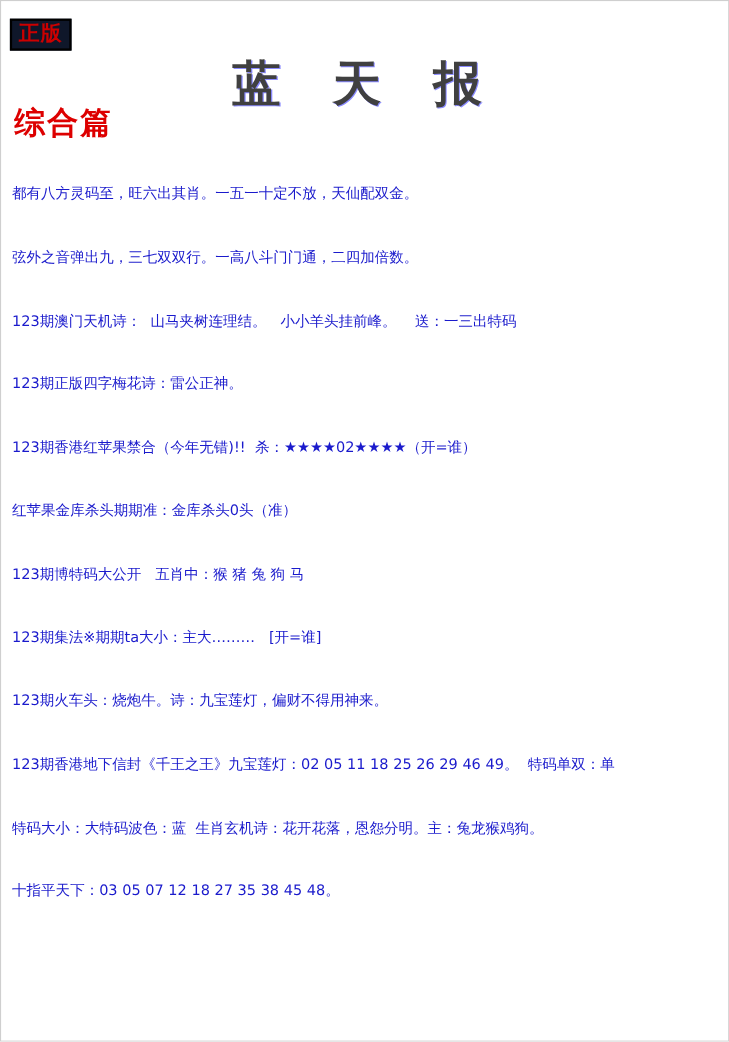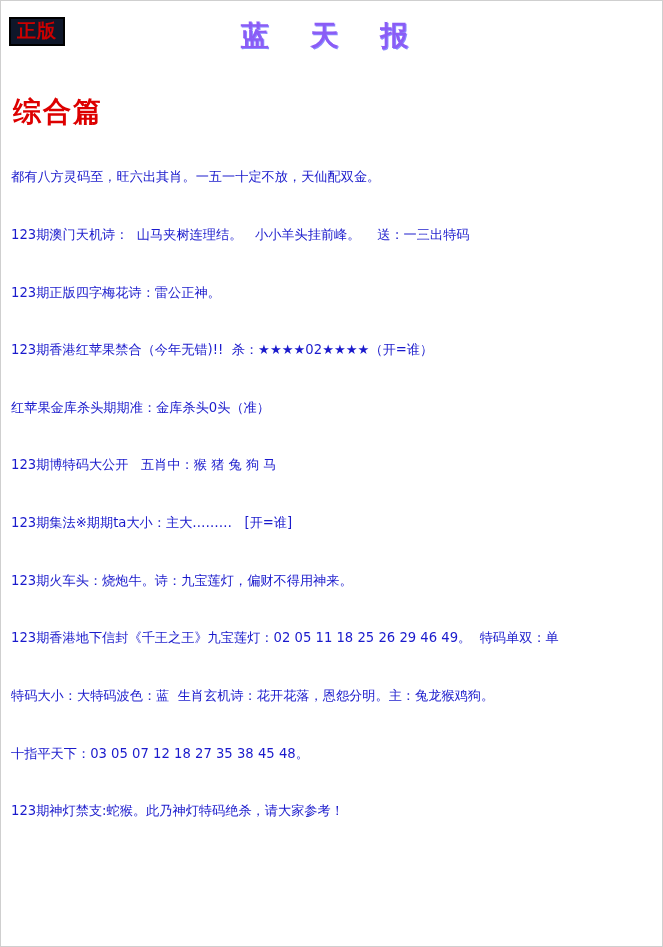--- a/index.html
+++ b/index.html
@@ -34,26 +34,26 @@
     font-size: 19px;
     font-weight: bold;
     padding: 2px 6px 4px 6px;
     line-height: 1;
     letter-spacing: 1px;
   }
   
   .masthead {
     position: absolute;
     left: 0;
-    top: 16px;
+    top: 46px;
     width: 663px;
     text-align: center;
-    font-size: 28px;
+    font-size: 44px;
     font-weight: bold;
-    color: #8b5cf6;
+    color: #404040;
     letter-spacing: 16px;
     text-shadow: 1px 1px 0 #8a8aff;
     font-family: "DejaVu Sans", "Liberation Sans", sans-serif;
   }
   .section-title {
     position: absolute;
     left: 12px;
     top: 92px;
     font-size: 28px;
     font-weight: bold;
@@ -83,31 +83,31 @@
 <div class="page">
 
   <div class="badge">正版</div>
 
   <div class="masthead">蓝 天 报</div>
 
   <div class="section-title">综合篇</div>
 
   <div class="content">
     <div class="line">都有八方灵码至，旺六出其肖。一五一十定不放，天仙配双金。</div>
+    <div class="line">弦外之音弹出九，三七双双行。一高八斗门门通，二四加倍数。</div>
     <div class="line">123期澳门天机诗：  山马夹树连理结。   小小羊头挂前峰。    送：一三出特码</div>
     <div class="line">123期正版四字梅花诗：雷公正神。</div>
     <div class="line">123期香港红苹果禁合（今年无错)!!  杀：★★★★02★★★★（开=谁）</div>
     <div class="line">红苹果金库杀头期期准：金库杀头0头（准）</div>
     <div class="line">123期博特码大公开   五肖中：猴 猪 兔 狗 马</div>
     <div class="line">123期集法※期期ta大小：主大………   [开=谁]</div>
     <div class="line">123期火车头：烧炮牛。诗：九宝莲灯，偏财不得用神来。</div>
     <div class="line">123期香港地下信封《千王之王》九宝莲灯：02 05 11 18 25 26 29 46 49。  特码单双：单</div>
     <div class="line">特码大小：大特码波色：蓝  生肖玄机诗：花开花落，恩怨分明。主：兔龙猴鸡狗。</div>
     <div class="line">十指平天下：03 05 07 12 18 27 35 38 45 48。</div>
-    <div class="line">123期神灯禁支:蛇猴。此乃神灯特码绝杀，请大家参考！</div>
     
     
     
     
     
     
     
     
     
     

